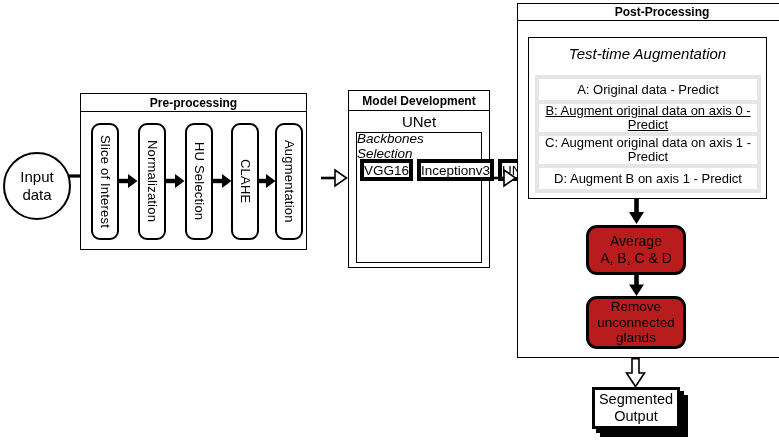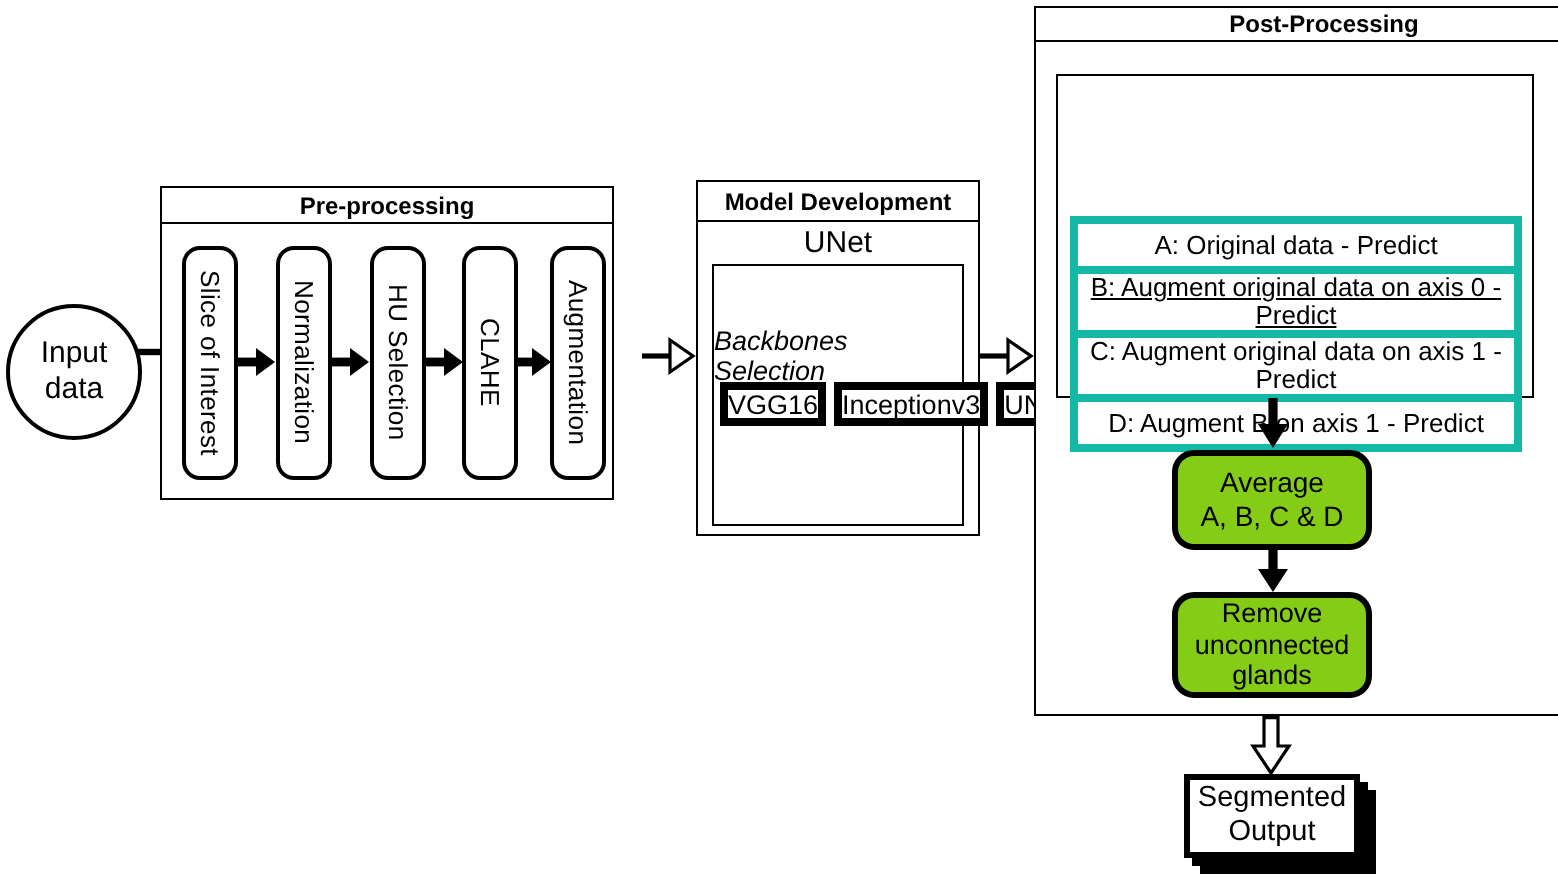--- a/index.html
+++ b/index.html
@@ -24,38 +24,38 @@
   .step{position:absolute;top:29px;width:28px;height:117px;border:2.5px solid #000;border-radius:9px;
     box-sizing:border-box;writing-mode:vertical-rl;font-size:13px;letter-spacing:.2px;
     display:flex;align-items:center;justify-content:center;background:#fff;}
 
   
   #model{left:348px;top:90px;width:142px;height:178px;}
   #model .hdr{height:20px;}
   #model-name{position:absolute;left:0;top:20px;width:100%;height:21px;font-size:15px;}
   #backbones{position:absolute;left:7px;top:41px;width:126px;height:131px;border:1.6px solid #000;
     box-sizing:border-box;background:#fff;}
-  #backbones-title{height:26px;font-style:italic;font-size:13.5px;display:flex;align-items:center;justify-content:center;margin-top:32px;}
+  #backbones-title{height:26px;font-style:italic;font-size:13.5px;display:flex;align-items:center;justify-content:center;}
   .bk-rows{padding:0 3px;display:flex;flex-direction:row;gap:4px;}
   .bk-row{height:22px;border:4px solid #000;box-sizing:border-box;background:#fff;
     display:flex;align-items:center;justify-content:center;font-size:13.5px;}
 
   
   #post{left:517px;top:3px;width:290px;height:355px;}
   #post .hdr{height:17px;}
   #tta{position:absolute;left:10px;top:33px;width:239px;height:162px;border:1.6px solid #000;
     box-sizing:border-box;background:#fff;}
   #tta-title{margin-top:7px;font-style:italic;font-size:15px;text-align:center;}
-  #tta-table{position:absolute;left:6px;top:37px;width:226px;box-sizing:border-box;background:#14b8a6;
-    padding:4px;display:flex;flex-direction:column;gap:4px;margin-top:33px;}
+  #tta-table{position:absolute;left:6px;top:37px;width:226px;box-sizing:border-box;background:#e5e5e5;
+    padding:4px;display:flex;flex-direction:column;gap:4px;}
   .tta-row{background:#fff;font-size:13px;line-height:14px;text-align:center;
     display:flex;align-items:center;justify-content:center;padding:0 2px;}
   .r1{height:21px;} .r2{height:28px;text-decoration:underline;} .r3{height:28px;} .r4{height:21px;}
   .round-node{position:absolute;left:68px;width:100px;border:3.5px solid #000;border-radius:11px;
-    box-sizing:border-box;background:#84cc16;text-align:center;}
+    box-sizing:border-box;background:#b91c1c;text-align:center;}
   #avg-node{top:221px;height:50px;font-size:14px;line-height:17px;}
   #remove-node{top:292px;height:53px;font-size:13.5px;line-height:15.5px;}
 
   
   #stack{position:absolute;left:592px;top:387px;width:88px;height:42px;border:3px solid #000;
     box-sizing:border-box;background:#fff;box-shadow:4px 4px 0 #000,8px 8px 0 #000;
     font-size:14.5px;line-height:17px;text-align:center;}
   svg{display:block;}
 </style>
 </head>
@@ -116,20 +116,21 @@
 
   <svg class="abs" style="left:490px;top:166px" width="27" height="24" viewBox="0 0 27 24">
     <line x1="0" y1="12" x2="15" y2="12" stroke="#000" stroke-width="2.6"></line>
     <polygon points="14,4 25.5,12 14,20" fill="#fff" stroke="#000" stroke-width="1.6"></polygon>
   </svg>
 
   <div id="post" class="box">
     <div class="hdr">Post-Processing</div>
 
     <div id="tta">
+      <div id="tta-title">Test-time Augmentation</div>
       <div id="tta-table">
         <div class="tta-row r1">A: Original data - Predict</div>
         <div class="tta-row r2">B: Augment original data on axis 0 - Predict</div>
         <div class="tta-row r3">C: Augment original data on axis 1 - Predict</div>
         <div class="tta-row r4">D: Augment B on axis 1 - Predict</div>
       </div>
     </div>
 
     <svg class="abs" style="left:110px;top:195px" width="17" height="26" viewBox="0 0 17 26">
       <rect x="6.2" y="0" width="4.6" height="14" fill="#000"></rect>

